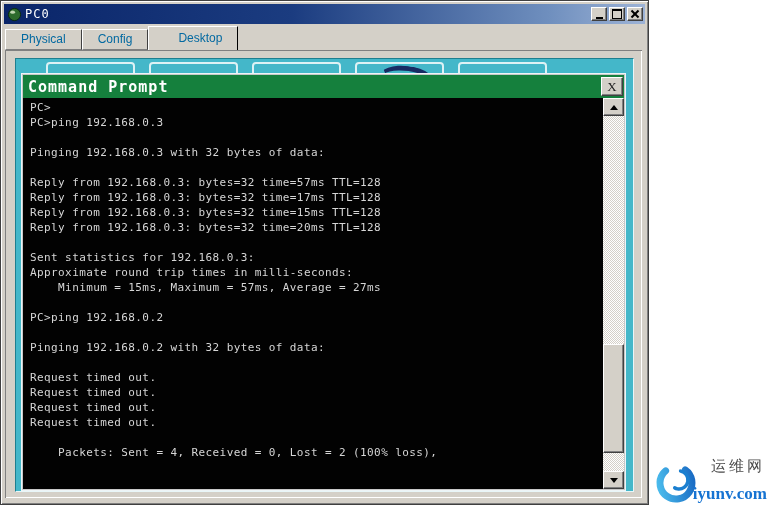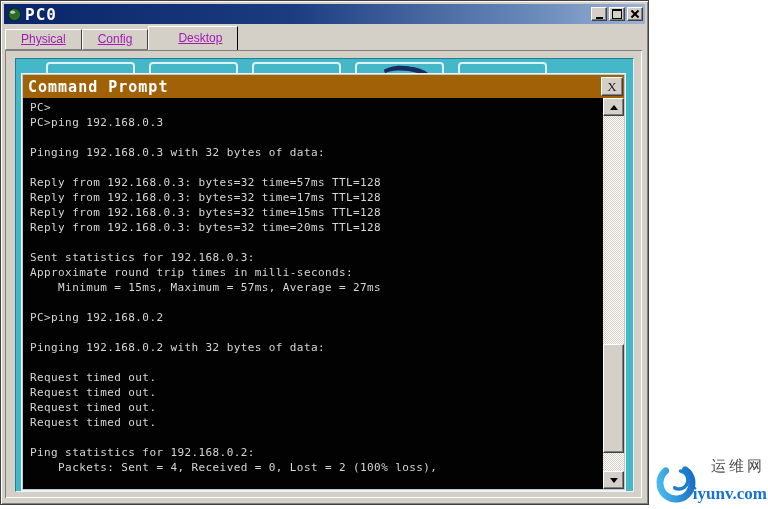--- a/index.html
+++ b/index.html
@@ -7,56 +7,56 @@
          font-family:"Liberation Sans",sans-serif;}
 
   
   .pt-window{position:absolute;left:0;top:0;width:647px;height:503px;background:#d4d0c8;
     border:1px solid #404040;box-shadow:inset 1px 1px 0 #ffffff, inset -1px -1px 0 #808080;}
 
   .titlebar{position:absolute;left:3px;top:3px;right:3px;height:20px;
     background:linear-gradient(90deg,#0a2569 0%,#1b3c80 45%,#6f8fbe 85%,#9db3d6 100%);
     display:flex;align-items:center;padding:0 2px;}
   .app-icon{width:15px;height:15px;margin:0 3px 0 1px;flex:0 0 auto;}
-  .title-text{color:#ffffff;font-family:"DejaVu Sans Mono",monospace;font-weight:bold;
-    font-size:16px;letter-spacing:1px;flex:1;}
+  .title-text{color:#ffffff;font-family:"DejaVu Sans Mono",monospace;font-weight:normal;
+    font-size:12px;letter-spacing:1px;flex:1;}
   .controls{display:flex;gap:2px;}
   .wbtn{width:16px;height:14px;background:#d4d0c8;border:1px solid;
     border-color:#ffffff #404040 #404040 #ffffff;box-shadow:inset -1px -1px 0 #808080;
     padding:0;display:flex;align-items:center;justify-content:center;cursor:default;}
   .glyph-min{display:block;width:7px;height:2px;background:#000;margin-top:7px;}
   .glyph-max{display:block;width:8px;height:7px;border:1px solid #000;border-top:2px solid #000;}
   .glyph-x{display:block;position:relative;width:8px;height:8px;}
   .glyph-x::before,.glyph-x::after{content:"";position:absolute;left:-1px;top:3px;width:10px;height:2px;background:#000;}
   .glyph-x::before{transform:rotate(45deg);}
   .glyph-x::after{transform:rotate(-45deg);}
 
   
   .tabbar{position:absolute;left:4px;top:25px;right:4px;height:24px;display:flex;align-items:flex-end;}
-  .tab{height:19px;line-height:19px;padding:0 15px;font-size:12px;color:#a21caf;background:#d4d0c8;
-    border:1px solid;border-color:#ffffff #404040 #808080 #ffffff;position:relative;cursor:default;text-decoration:underline;}
+  .tab{height:19px;line-height:19px;padding:0 15px;font-size:12px;color:#0369a1;background:#d4d0c8;
+    border:1px solid;border-color:#ffffff #404040 #808080 #ffffff;position:relative;cursor:default;}
   .tab.active{height:23px;line-height:23px;border-bottom:none;z-index:3;
     border-color:#ffffff #000000 transparent #ffffff;padding-left:29px;}
 
   
   .content{position:absolute;left:4px;top:49px;width:637px;height:448px;background:#d4d0c8;
     box-shadow:inset 1px 1px 0 #808080, inset -1px -1px 0 #ffffff;}
   .desktop{position:absolute;left:10px;top:8px;width:617px;height:432px;background:#44b7c9;
     border:1px solid;border-color:#1f7f8f #e8f6f8 #e8f6f8 #1f7f8f;}
 
   .icons-row{position:absolute;left:0;top:3px;width:100%;height:60px;}
   .icon-frame{position:absolute;top:0;height:46px;width:85px;border:2px solid #ddf2f5;border-radius:4px;}
   .icon-arc{position:absolute;right:6px;top:2px;width:52px;height:26px;border-radius:50%;
     border-top:5px solid #182b63;border-left:3px solid transparent;border-right:3px solid transparent;
     transform:rotate(8deg);}
 
   
   .cmd{position:absolute;left:6px;top:15px;width:601px;height:414px;background:#000;
     border:1px solid #c8c8c8;box-shadow:0 0 0 1px #eef4f6;}
-  .cmd-title{position:absolute;left:0;top:0;right:0;height:23px;background:#a16207;
+  .cmd-title{position:absolute;left:0;top:0;right:0;height:23px;background:#15803d;
     display:flex;align-items:center;}
   .cmd-title-text{color:#fff;font-family:"DejaVu Sans Mono",monospace;font-weight:bold;
     font-size:15px;letter-spacing:1px;padding-left:5px;flex:1;}
   .cmd-x{width:22px;height:19px;margin-right:1px;background:#d4d0c8;border:1px solid;
     border-color:#ffffff #404040 #404040 #ffffff;box-shadow:inset -1px -1px 0 #808080;
     font-family:"Liberation Serif",serif;font-size:13px;color:#222;padding:0;line-height:17px;cursor:default;}
 
   .cmd-body{position:absolute;left:0;top:23px;right:0;bottom:0;background:#020202;overflow:hidden;}
   .term-text{position:absolute;left:0;top:0;right:21px;bottom:0;overflow:hidden;
     padding:3px 0 0 7px;}
@@ -157,21 +157,20 @@
                 <div class="tline"></div>
                 <div class="tline">PC&gt;ping 192.168.0.2</div>
                 <div class="tline"></div>
                 <div class="tline">Pinging 192.168.0.2 with 32 bytes of data:</div>
                 <div class="tline"></div>
                 <div class="tline">Request timed out.</div>
                 <div class="tline">Request timed out.</div>
                 <div class="tline">Request timed out.</div>
                 <div class="tline">Request timed out.</div>
                 <div class="tline"></div>
-                <div class="tline">Ping statistics for 192.168.0.2:</div>
                 <div class="tline">    Packets: Sent = 4, Received = 0, Lost = 2 (100% loss),</div>
               </div>
             <div class="sbar">
               <div class="sbtn up">
                   <span class="tri-up"></span>
                 </div>
               <div class="strack">
                 <div class="sthumb"></div>
               </div>
               <div class="sbtn down">

